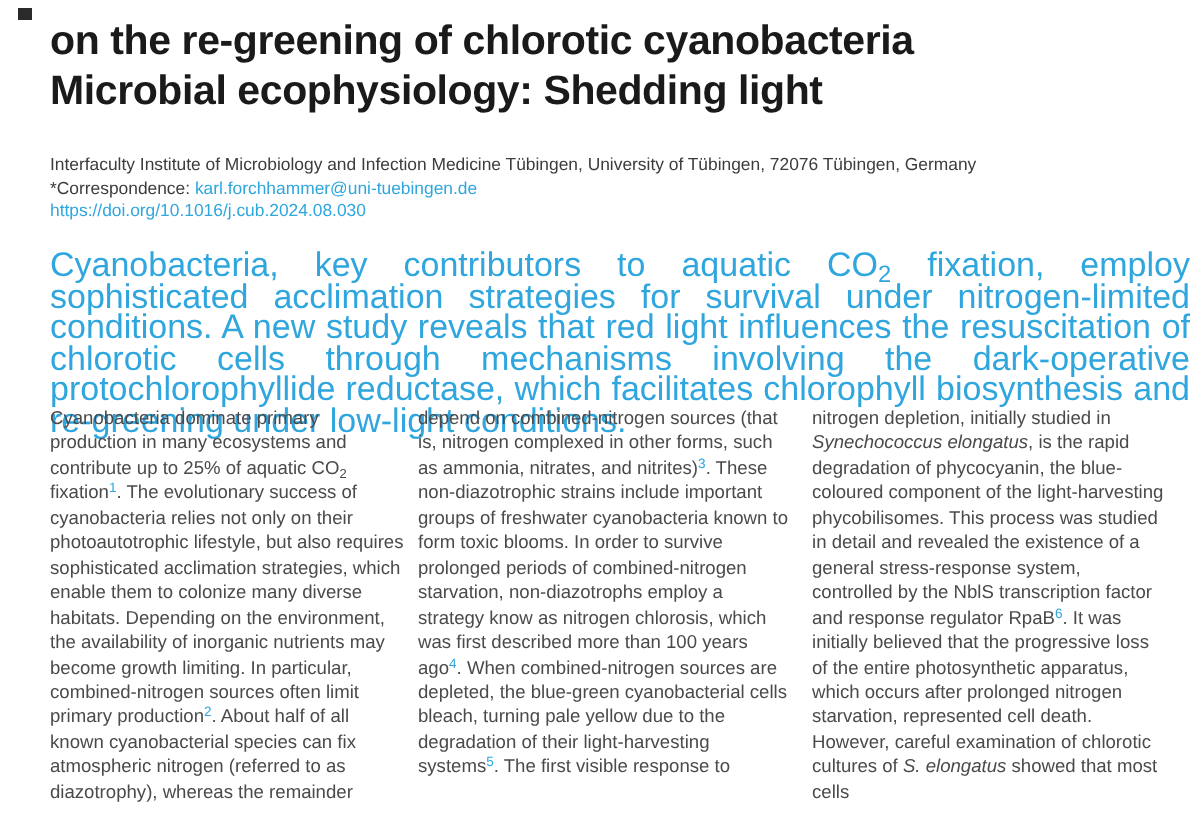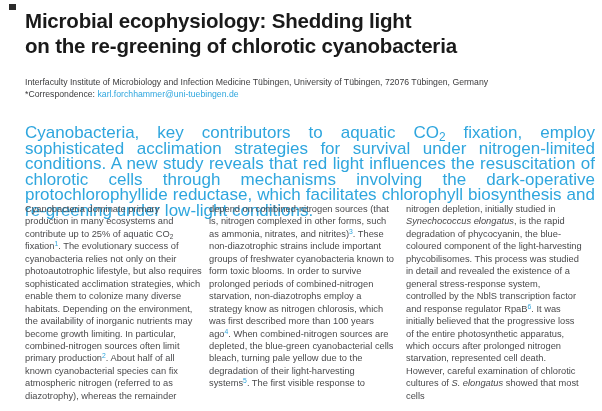--- a/index.html
+++ b/index.html
@@ -110,29 +110,30 @@
   i.sp { font-style: italic; }
 </style>
 </head>
 <body>
 
 <div class="page">
 
   <div class="corner-mark"></div>
 
   <h1 class="title">
+    <span>on the re-greening of chlorotic cyanobacteria</span>
     <span>Microbial ecophysiology: Shedding light</span>
-    <span>on the re-greening of chlorotic cyanobacteria</span>
   </h1>
 
 
   <div class="affiliation">Interfaculty Institute of Microbiology and Infection Medicine Tübingen, University of Tübingen, 72076 Tübingen, Germany</div>
 
   <div class="correspondence"><span>*Correspondence: </span><a class="link">karl.forchhammer@uni-tuebingen.de</a></div>
 
+  <div class="doi-line"><a class="link">https://doi.org/10.1016/j.cub.2024.08.030</a></div>
 
   <p class="abstract"><span>Cyanobacteria, key contributors to aquatic CO</span><sub class="sb">2</sub><span> fixation, employ sophisticated acclimation strategies for survival under nitrogen-limited conditions. A new study reveals that red light influences the resuscitation of chlorotic cells through mechanisms involving the dark-operative protochlorophyllide reductase, which facilitates chlorophyll biosynthesis and re-greening under low-light conditions.</span></p>
 
   <div class="column col-1"><span>Cyanobacteria dominate primary production in many ecosystems and contribute up to 25% of aquatic CO</span><sub class="sb">2</sub><span> fixation</span><sup class="ref">1</sup><span>. The evolutionary success of cyanobacteria relies not only on their photoautotrophic lifestyle, but also requires sophisticated acclimation strategies, which enable them to colonize many diverse habitats. Depending on the environment, the availability of inorganic nutrients may become growth limiting. In particular, combined-nitrogen sources often limit primary production</span><sup class="ref">2</sup><span>. About half of all known cyanobacterial species can fix atmospheric nitrogen (referred to as diazotrophy), whereas the remainder</span></div>
   <div class="column col-2"><span>depend on combined-nitrogen sources (that is, nitrogen complexed in other forms, such as ammonia, nitrates, and nitrites)</span><sup class="ref">3</sup><span>. These non-diazotrophic strains include important groups of freshwater cyanobacteria known to form toxic blooms. In order to survive prolonged periods of combined-nitrogen starvation, non-diazotrophs employ a strategy know as nitrogen chlorosis, which was first described more than 100 years ago</span><sup class="ref">4</sup><span>. When combined-nitrogen sources are depleted, the blue-green cyanobacterial cells bleach, turning pale yellow due to the degradation of their light-harvesting systems</span><sup class="ref">5</sup><span>. The first visible response to</span></div>
   <div class="column col-3"><span>nitrogen depletion, initially studied in </span><i class="sp">Synechococcus elongatus</i><span>, is the rapid degradation of phycocyanin, the blue-coloured component of the light-harvesting phycobilisomes. This process was studied in detail and revealed the existence of a general stress-response system, controlled by the NblS transcription factor and response regulator RpaB</span><sup class="ref">6</sup><span>. It was initially believed that the progressive loss of the entire photosynthetic apparatus, which occurs after prolonged nitrogen starvation, represented cell death. However, careful examination of chlorotic cultures of </span><i class="sp">S. elongatus</i><span> showed that most cells</span></div>
 
 </div>
 
 </body></html>

